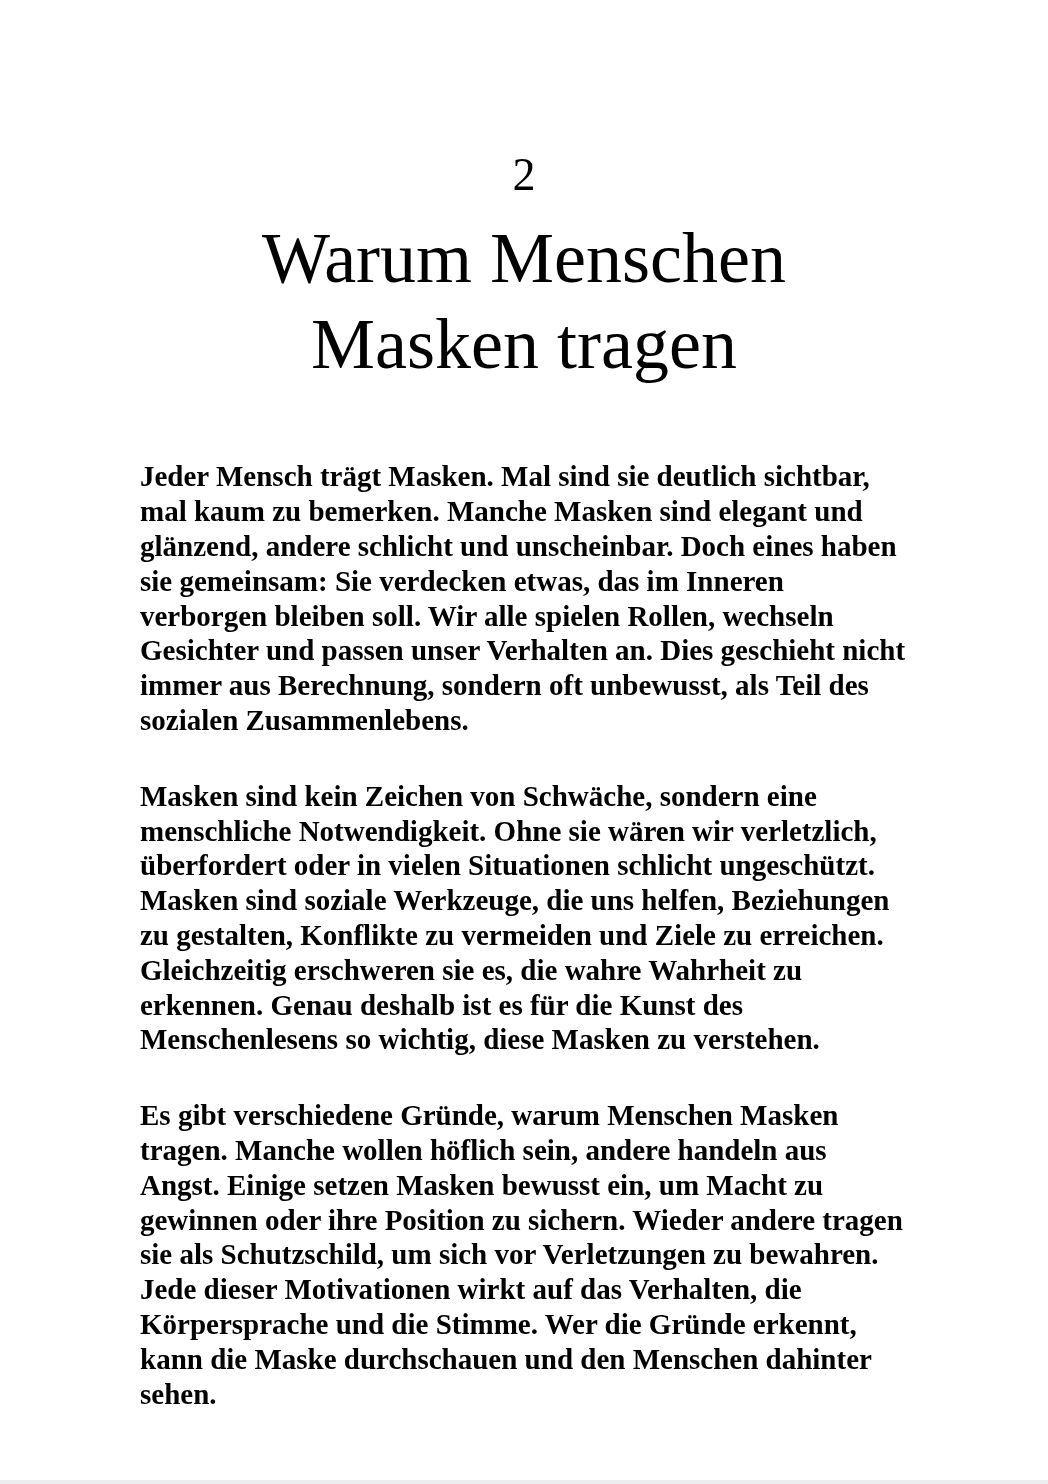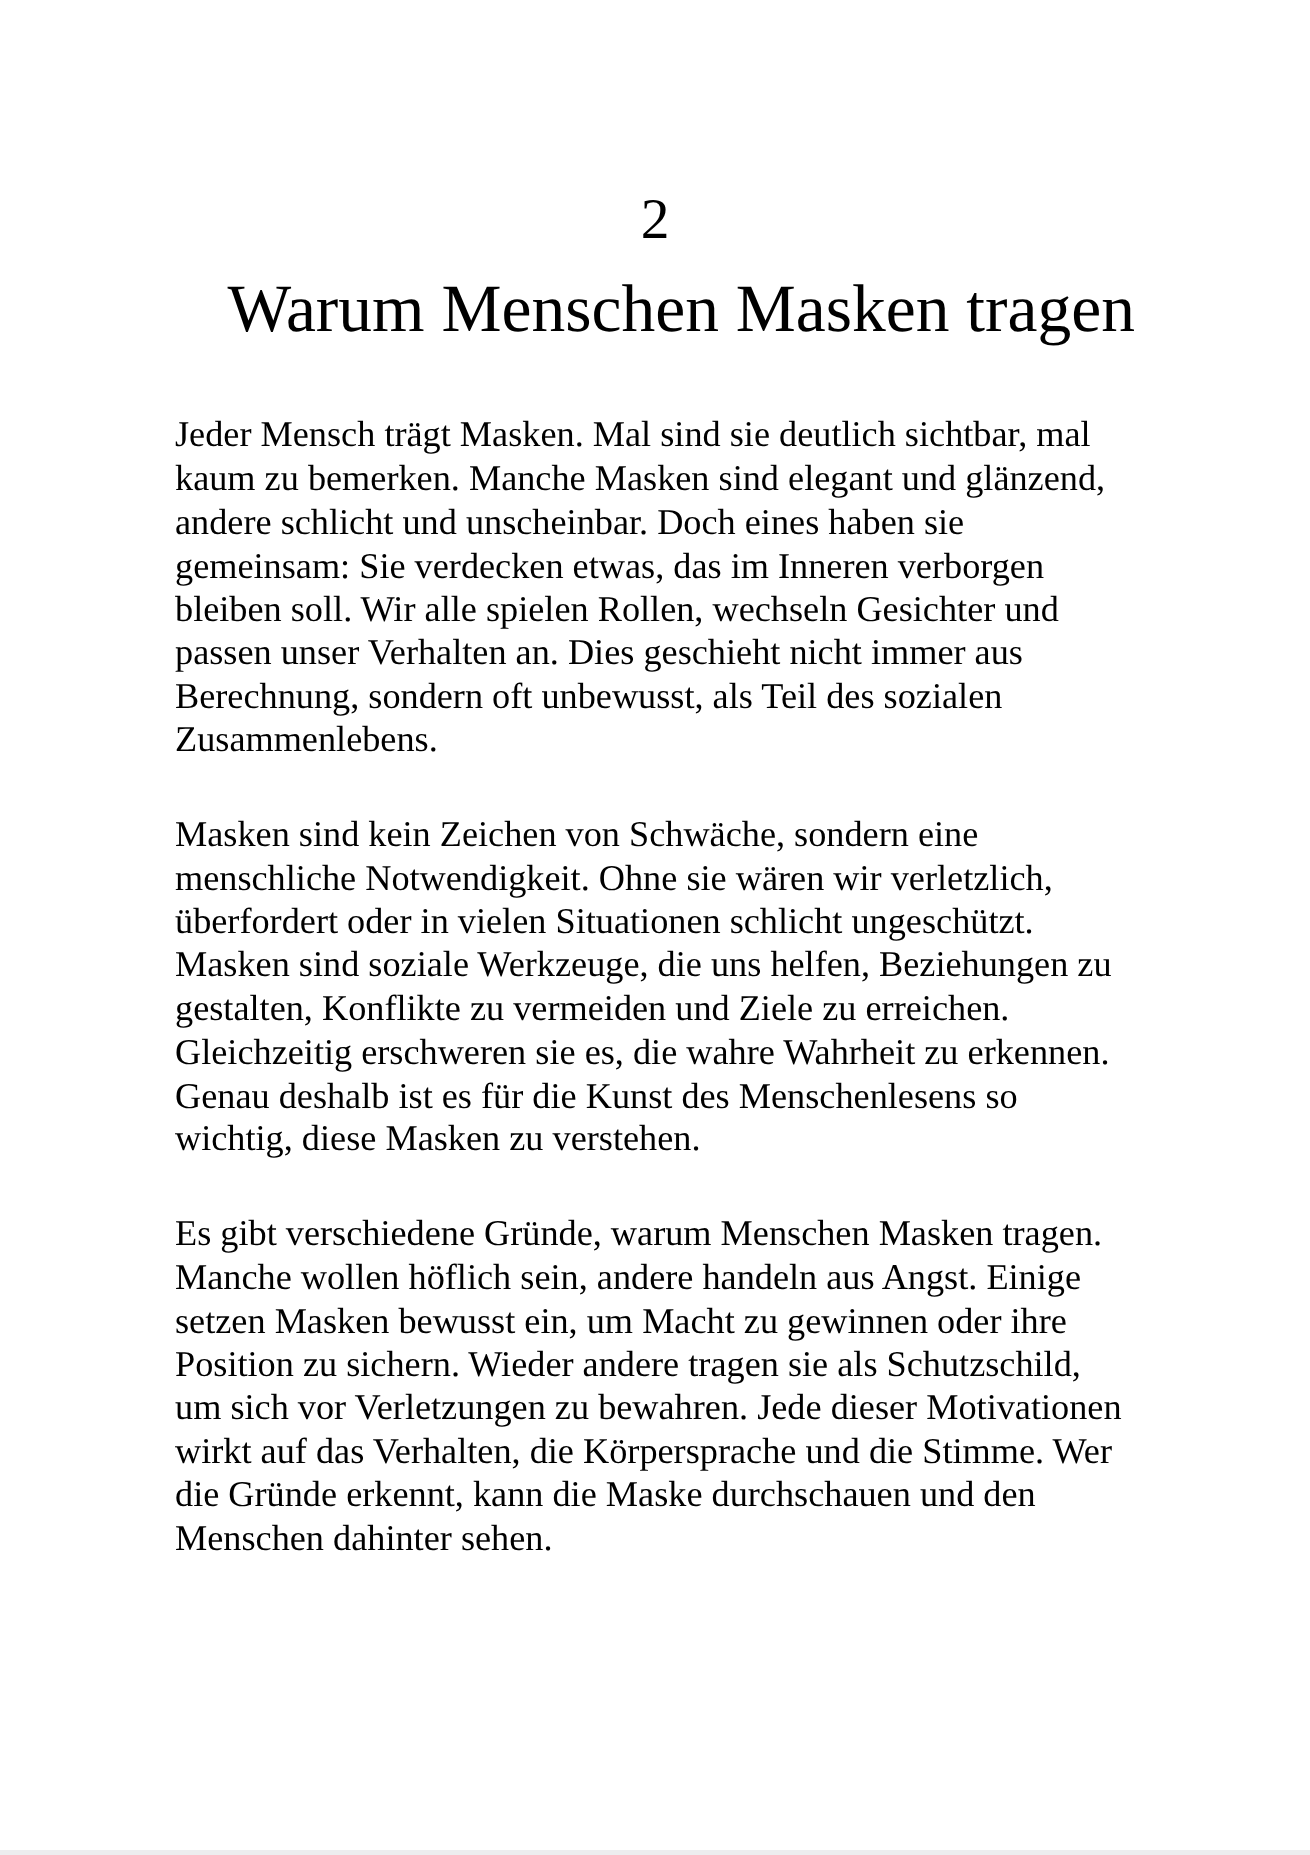--- a/index.html
+++ b/index.html
@@ -20,29 +20,30 @@
     padding: 150px 140px 0 140px;
   }
   .chapter-number {
     text-align: center;
     font-size: 46px;
     font-weight: 400;
     line-height: 1.1;
     margin: 0;
   }
   .chapter-title {
-    text-align: right;
-    font-size: 54px;
+    text-align: center;
+    font-size: 72px;
     font-weight: 400;
     line-height: 1.2;
     margin: 14px 0 0 0;
   }
   .chapter-body {
-    margin-top: 52px;
+    margin-top: 72px;
     width: 768px;
+    font-weight: bold;
   }
   .chapter-body p {
     font-size: 29px;
     line-height: 34.8px;
     margin: 0 0 41px 0;
     text-align: left;
   }
   .page-bottom-edge {
     position: absolute;
     left: 0;

